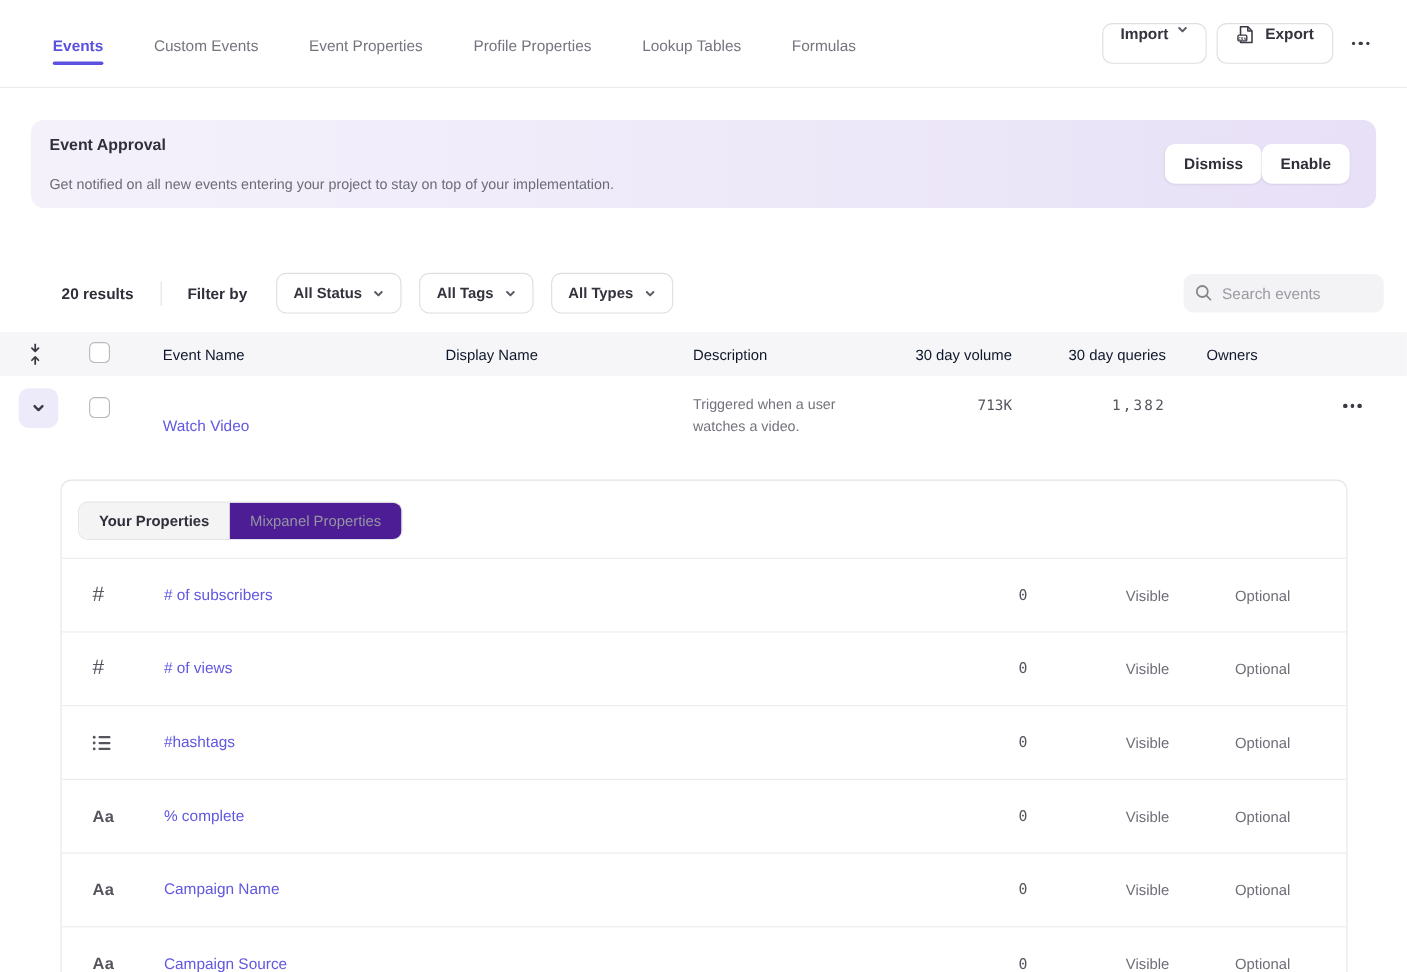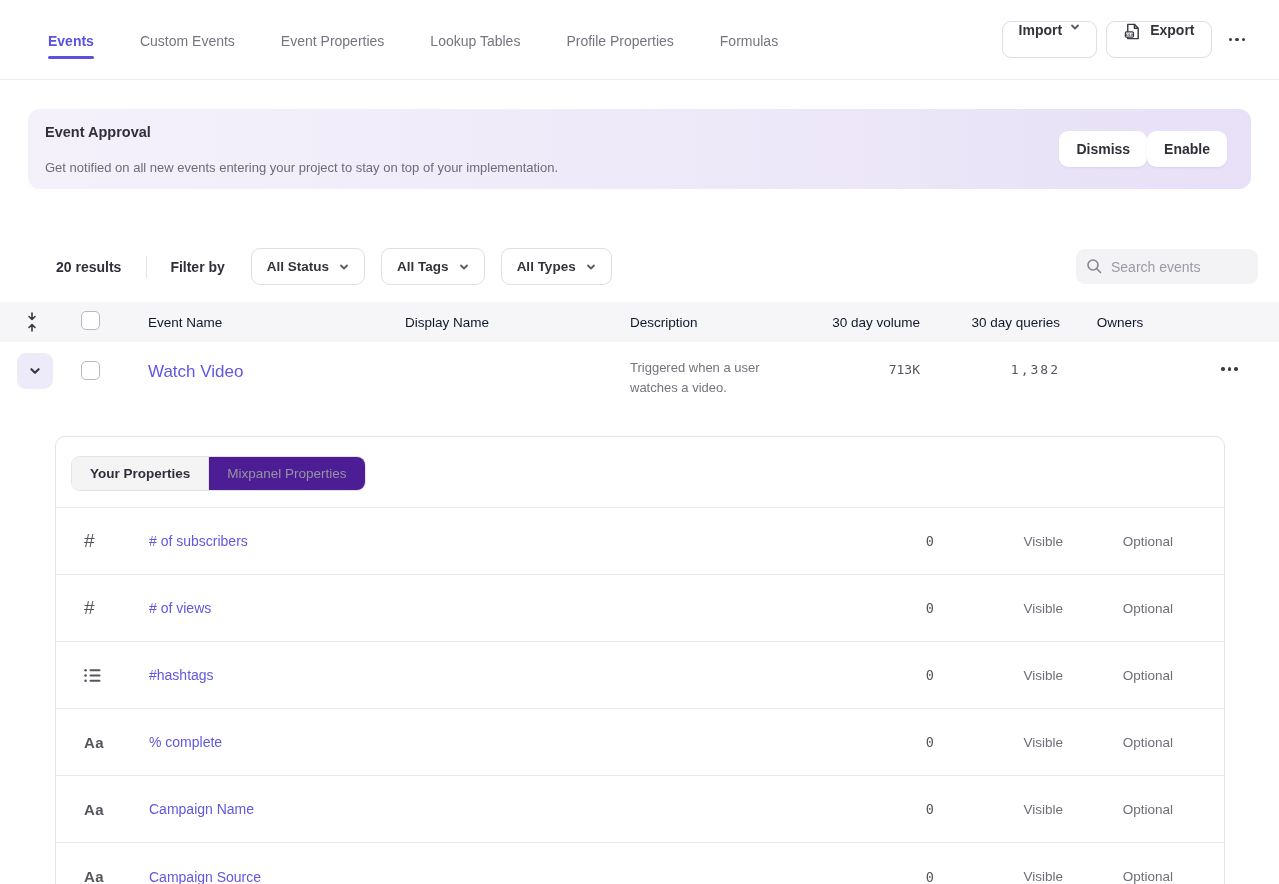--- a/index.html
+++ b/index.html
@@ -56,21 +56,21 @@
   .thead { margin-top:17px; height:40px; background:#f6f6f8; font-size:13.5px; color:#0f172a; }
   .thead .cell-r { text-align:right; }
   .thead .cell-c { text-align:center; }
   .collapse-cell { display:flex; justify-content:center; }
   .checkbox { width:19px; height:19px; border:1.5px solid #b8b8c0; border-radius:5px; background:#fff;
     cursor:pointer; margin-left:17px; }
   .event-row { padding:11px 0 24px; align-items:start; }
   .expander { width:36px; height:36px; margin-left:17px; border-radius:9px; background:#edebfa;
     display:flex; align-items:center; justify-content:center; cursor:pointer; border:none; }
   .event-row .checkbox { margin-top:8px; }
-  .event-link { font-size:17px; color:#6157e0; cursor:pointer; text-decoration:none; margin-top:9px; display:inline-block; }
+  .event-link { font-size:14px; color:#6157e0; cursor:pointer; text-decoration:none; margin-top:26px; display:inline-block; }
   .desc { font-size:13px; color:#73737d; line-height:20px; margin-top:5px; }
   .num { font-family:"DejaVu Sans Mono", monospace; font-size:13px; color:#55555f; text-align:right; margin-top:9px; }
   .row-actions { display:flex; justify-content:center; margin-top:4px; }
 
   
   .panel { margin:14px 54px 0 55px; border:1px solid #e4e4e8; border-radius:10px; background:#fff;
     overflow:hidden; }
   .panel-tabs-row { padding:19px 15px 16px; border-bottom:1px solid #ebebee; }
   .segmented { display:inline-flex; border:1px solid #e3e3e7; border-radius:9px; overflow:hidden; }
   .seg-tab { padding:9px 18px; font-size:13.5px; color:#9595a0; background:#4c1d95; cursor:pointer;
@@ -87,22 +87,22 @@
   .prop-meta { font-size:13.5px; color:#6e6e78; text-align:right; }
 </style>
 </head>
 <body>
 
 <header class="topnav">
   <nav class="tabs">
     <div class="tab active">Events</div>
     <div class="tab">Custom Events</div>
     <div class="tab">Event Properties</div>
+    <div class="tab">Profile Properties</div>
     <div class="tab">Lookup Tables</div>
-    <div class="tab">Profile Properties</div>
     <div class="tab">Formulas</div>
   </nav>
   <div class="nav-actions">
     <button class="btn">
       <span>Import</span>
       <svg class="chev" viewBox="0 0 10 10">
           <path d="M2 3.5 L5 6.5 L8 3.5"></path>
         </svg>
     </button>
     <button class="btn">

